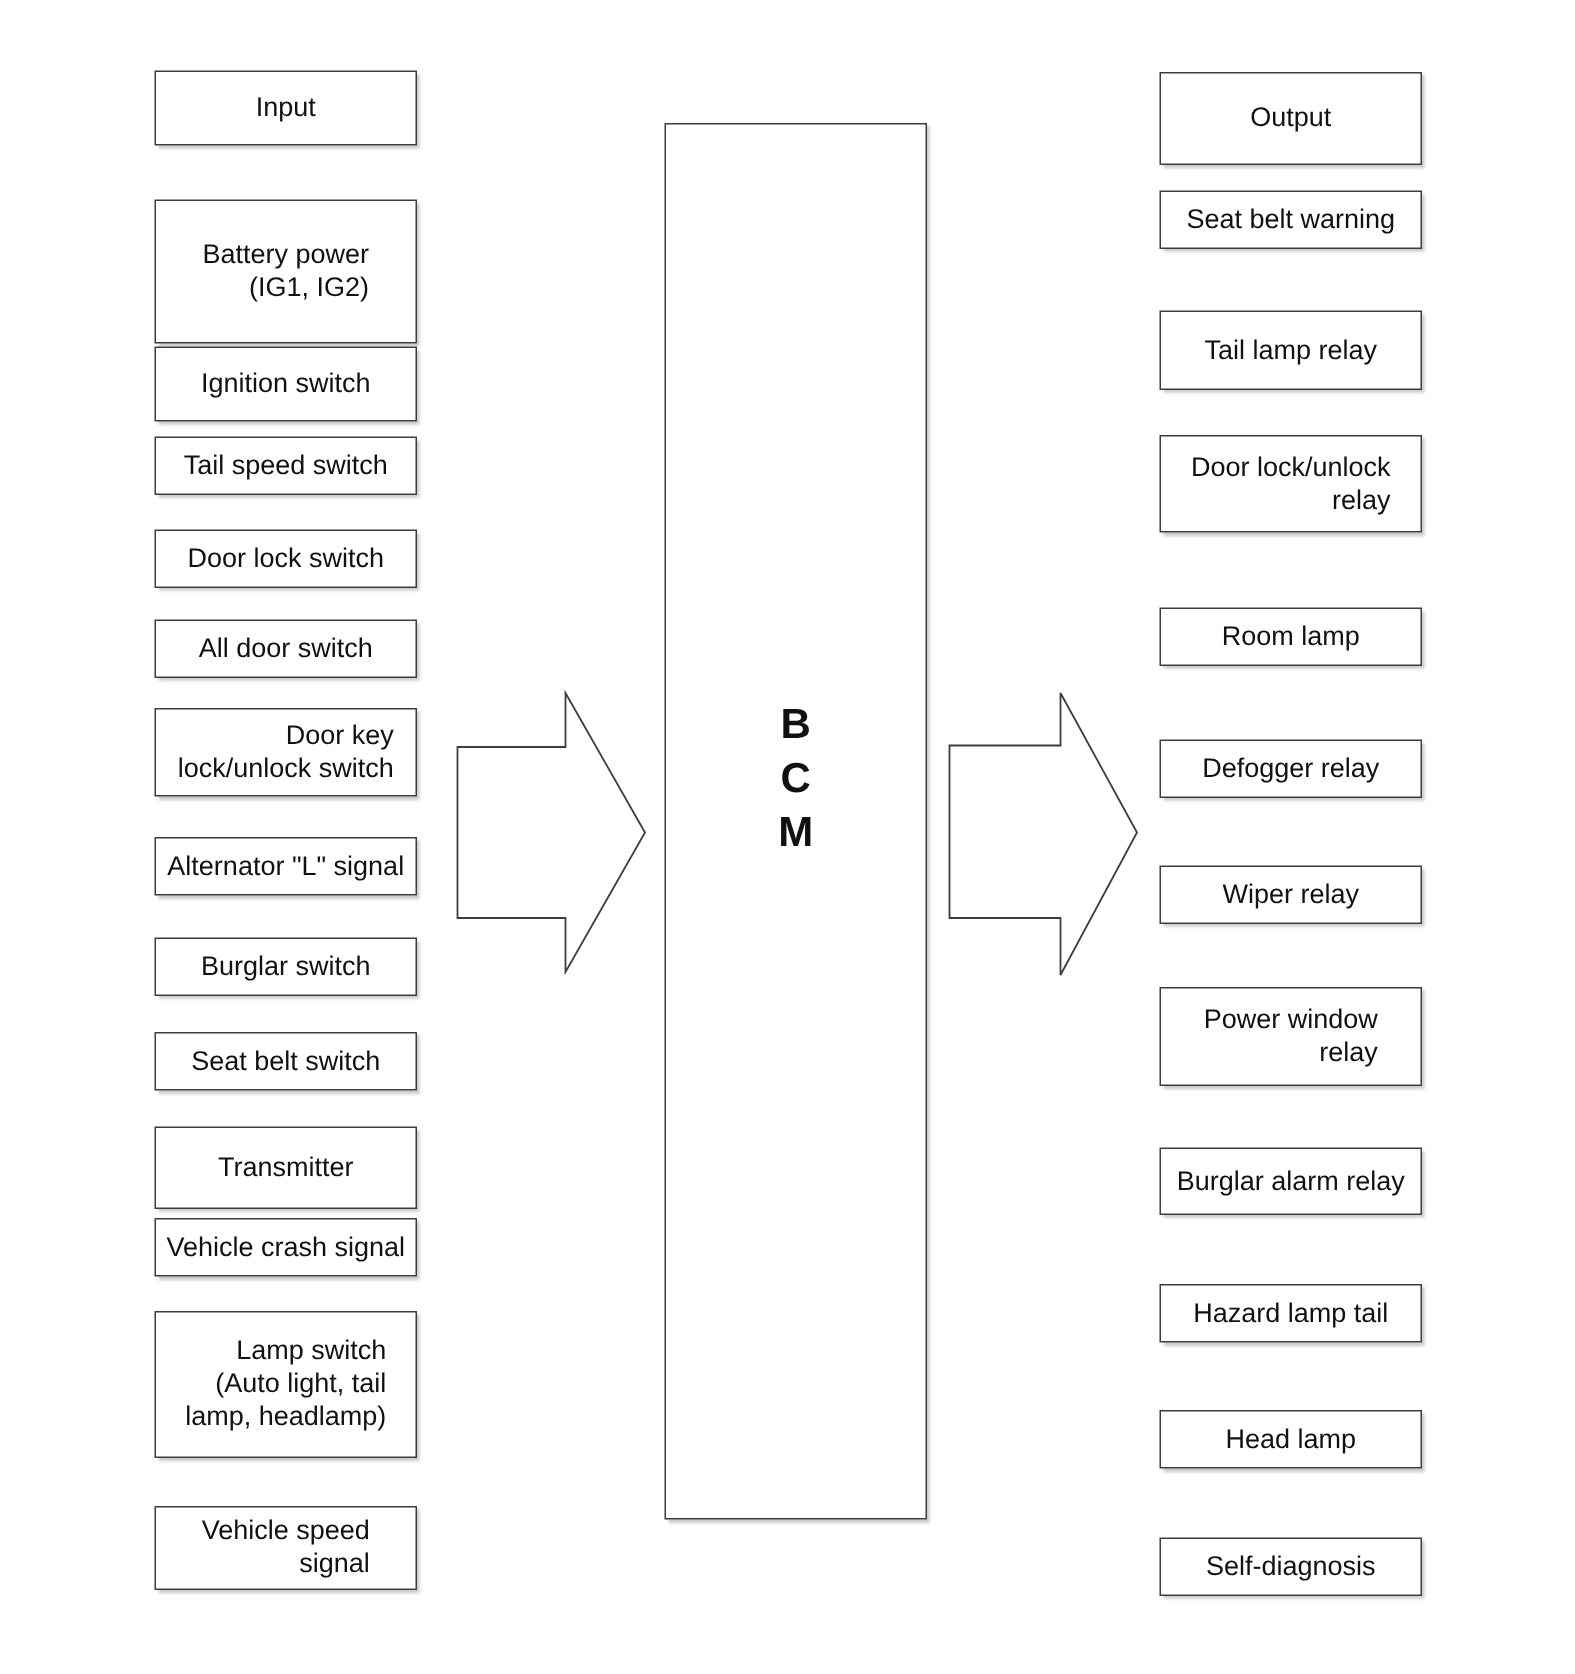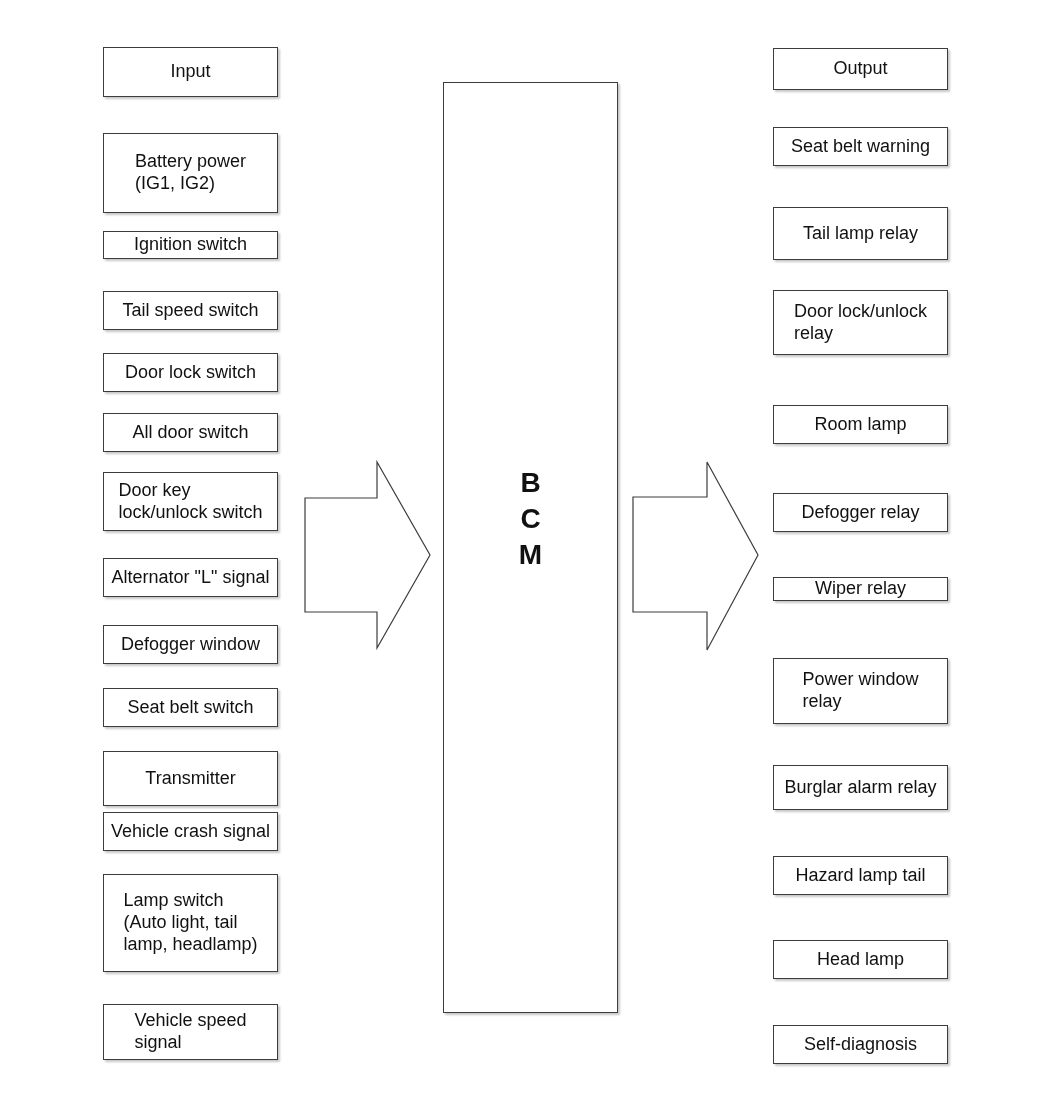--- a/index.html
+++ b/index.html
@@ -14,21 +14,21 @@
   }
   .box {
     position: absolute;
     box-sizing: border-box;
     background: #ffffff;
     border: 1px solid #3d3d3d;
     box-shadow: 2px 2px 2px rgba(0,0,0,0.22);
     display: flex;
     align-items: center;
     justify-content: center;
-    text-align: left;
+    text-align: right;
     font-size: 18px;
     line-height: 1.22;
     white-space: pre-line;
     padding: 2px 3px;
   }
   .col-left  .box { left: 103px; width: 175px; }
   .col-right .box { left: 773px; width: 175px; }
   .bcm-box {
     position: absolute;
     box-sizing: border-box;
@@ -51,30 +51,30 @@
   .arrow-svg { position: absolute; }
   .arrow-svg polygon { fill: #ffffff; stroke: #3d3d3d; stroke-width: 1.2; }
 </style>
 </head>
 <body>
 
 <div id="stage">
 
   <div class="col-left">
     <div class="box" style="top:47px;height:50px">Input</div>
-    <div class="box" style="top:133px;height:80px">Battery power
+    <div class="box" style="top:133px;height:96px">Battery power
 (IG1, IG2)</div>
-    <div class="box" style="top:231px;height:28px">Ignition switch</div>
+    <div class="box" style="top:231px;height:50px">Ignition switch</div>
     <div class="box" style="top:291px;height:39px">Tail speed switch</div>
     <div class="box" style="top:353px;height:39px">Door lock switch</div>
     <div class="box" style="top:413px;height:39px">All door switch</div>
     <div class="box" style="top:472px;height:59px">Door key
 lock/unlock switch</div>
     <div class="box" style="top:558px;height:39px">Alternator "L" signal</div>
-    <div class="box" style="top:625px;height:39px">Defogger window</div>
+    <div class="box" style="top:625px;height:39px">Burglar switch</div>
     <div class="box" style="top:688px;height:39px">Seat belt switch</div>
     <div class="box" style="top:751px;height:55px">Transmitter</div>
     <div class="box" style="top:812px;height:39px">Vehicle crash signal</div>
     <div class="box" style="top:874px;height:98px">Lamp switch
 (Auto light, tail
 lamp, headlamp)</div>
     <div class="box" style="top:1004px;height:56px">Vehicle speed
 signal</div>
   </div>
 
@@ -86,28 +86,28 @@
     <div class="bcm-label">B
 C
 M</div>
   </div>
 
   <svg class="arrow-svg" style="left:631px;top:460px" width="130" height="192" aria-hidden="true">
     <polygon points="2,37 76,37 76,2 127,95 76,190 76,152 2,152"></polygon>
   </svg>
 
   <div class="col-right">
-    <div class="box" style="top:48px;height:42px">Output</div>
+    <div class="box" style="top:48px;height:62px">Output</div>
     <div class="box" style="top:127px;height:39px">Seat belt warning</div>
     <div class="box" style="top:207px;height:53px">Tail lamp relay</div>
     <div class="box" style="top:290px;height:65px">Door lock/unlock
 relay</div>
     <div class="box" style="top:405px;height:39px">Room lamp</div>
     <div class="box" style="top:493px;height:39px">Defogger relay</div>
-    <div class="box" style="top:577px;height:24px">Wiper relay</div>
+    <div class="box" style="top:577px;height:39px">Wiper relay</div>
     <div class="box" style="top:658px;height:66px">Power window
 relay</div>
     <div class="box" style="top:765px;height:45px">Burglar alarm relay</div>
     <div class="box" style="top:856px;height:39px">Hazard lamp tail</div>
     <div class="box" style="top:940px;height:39px">Head lamp</div>
     <div class="box" style="top:1025px;height:39px">Self-diagnosis</div>
   </div>
 
 </div>
 

